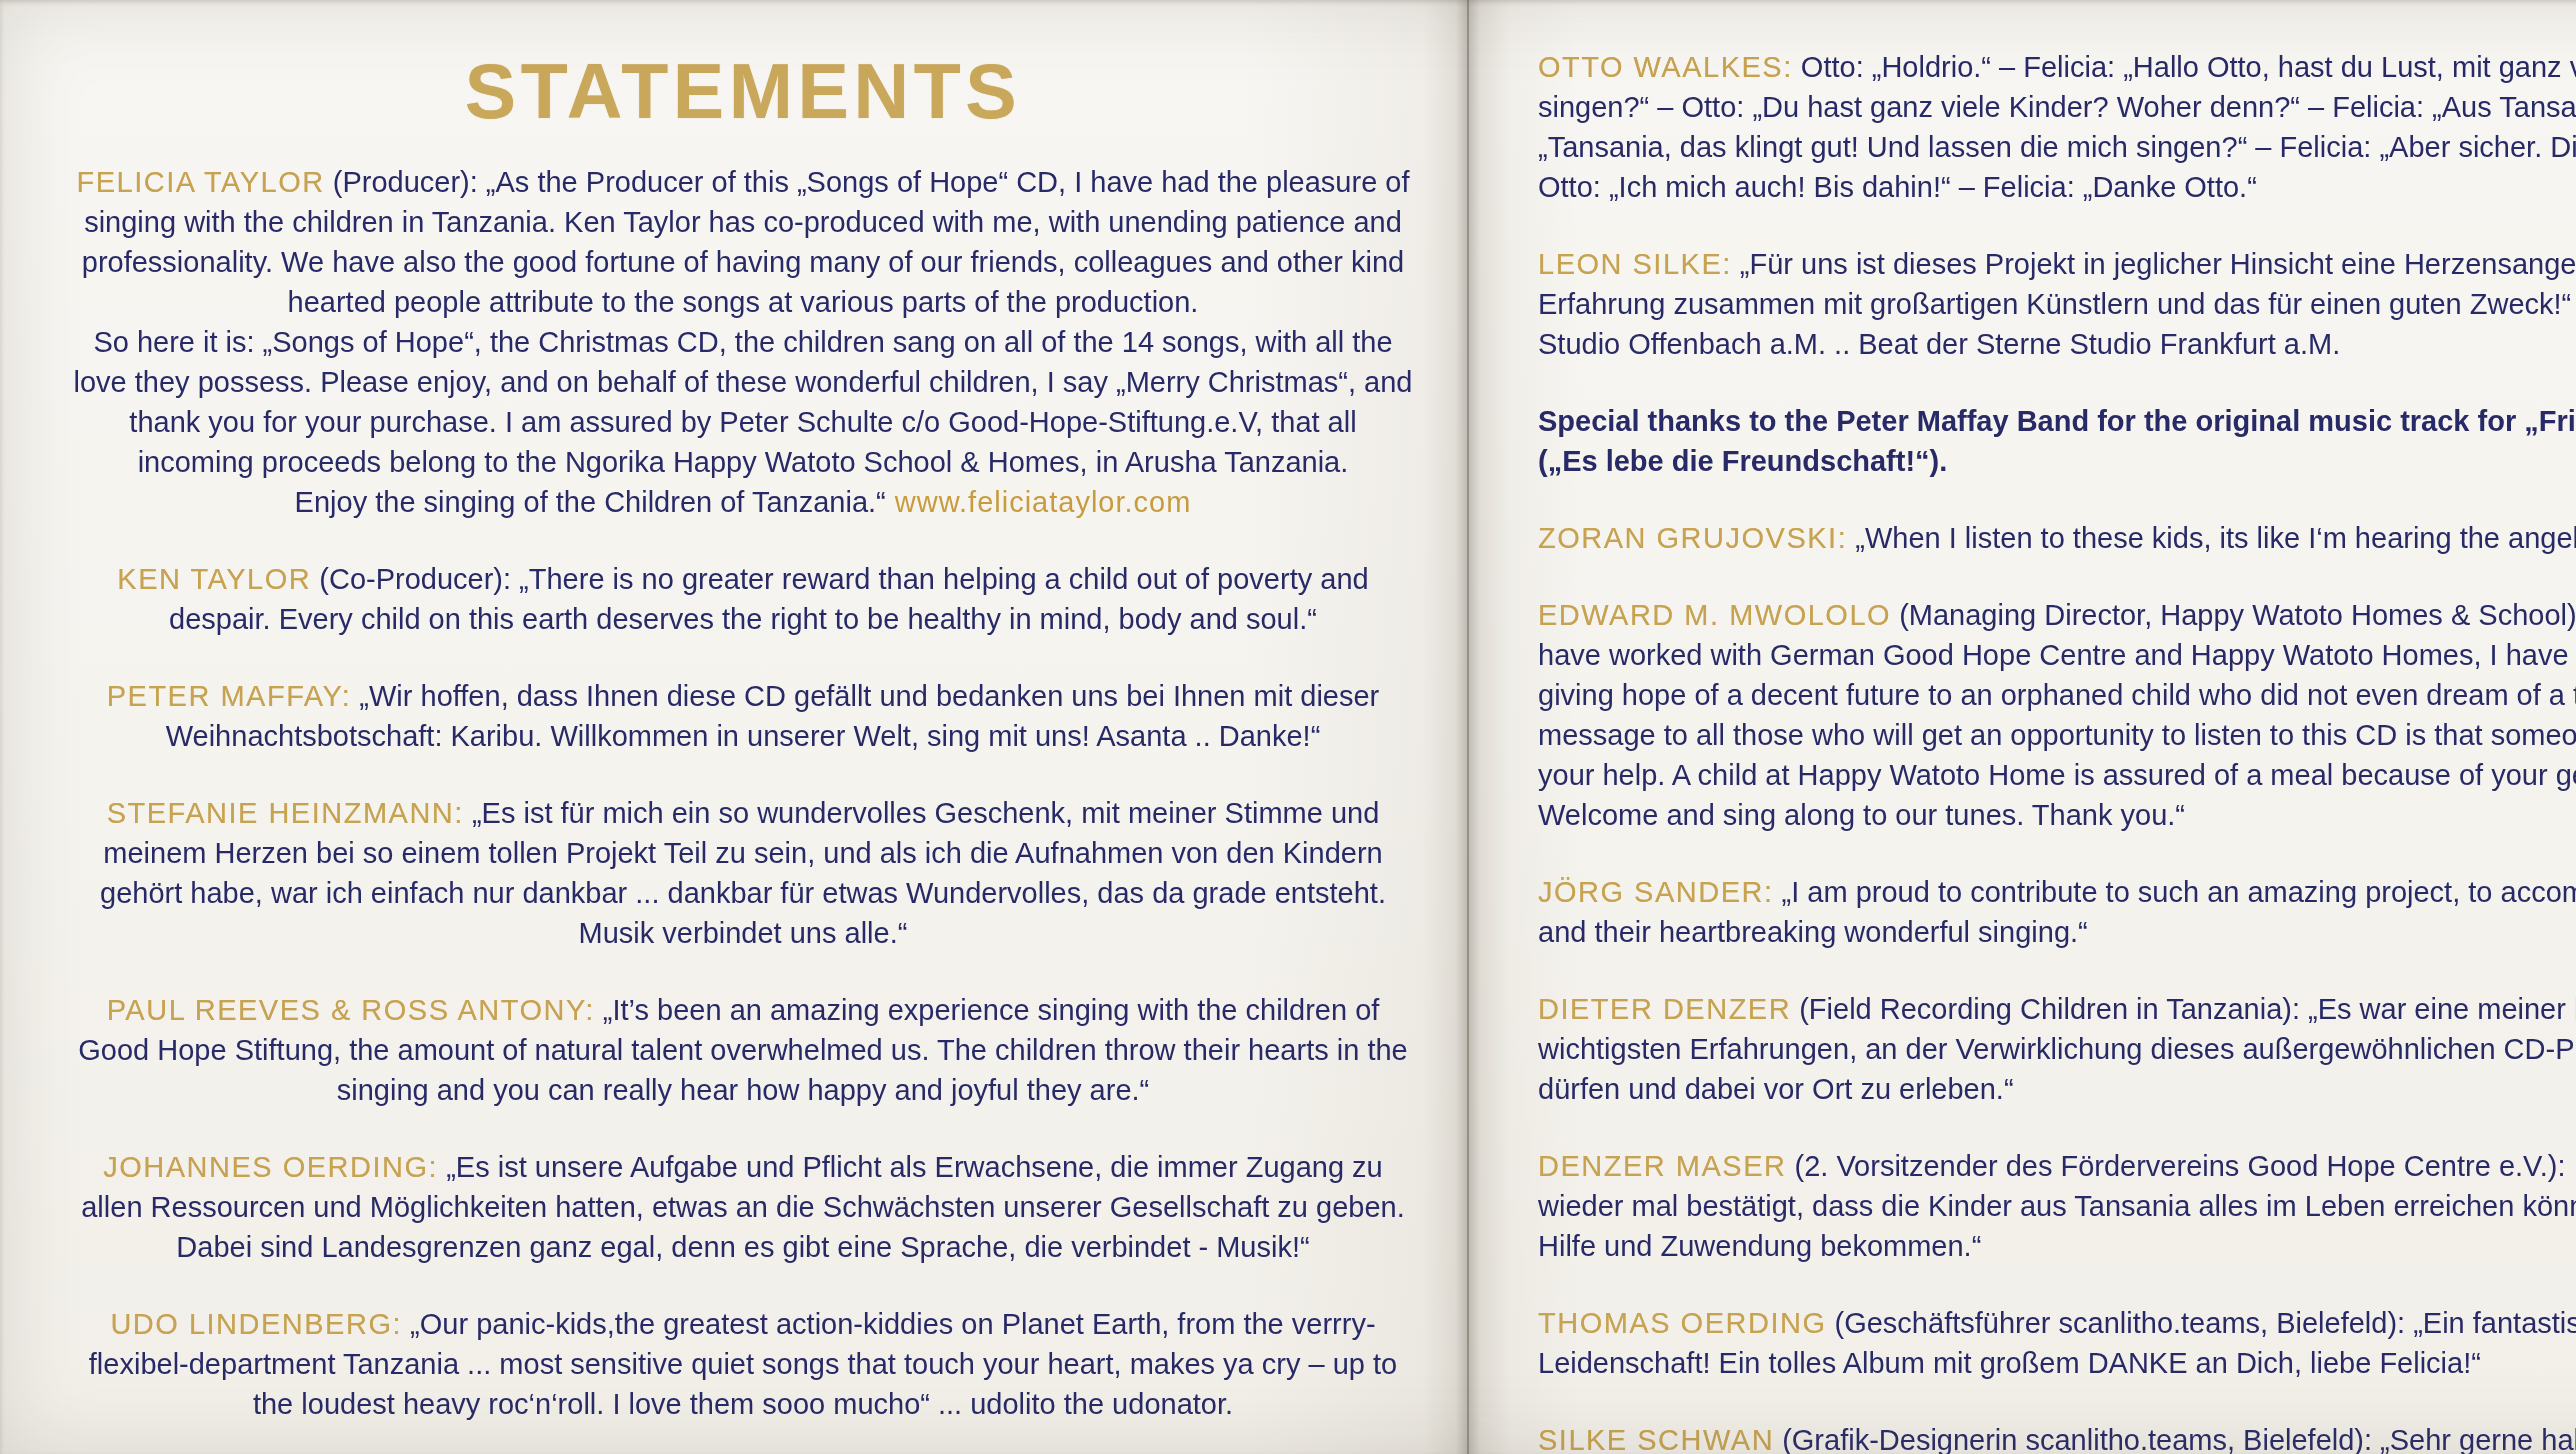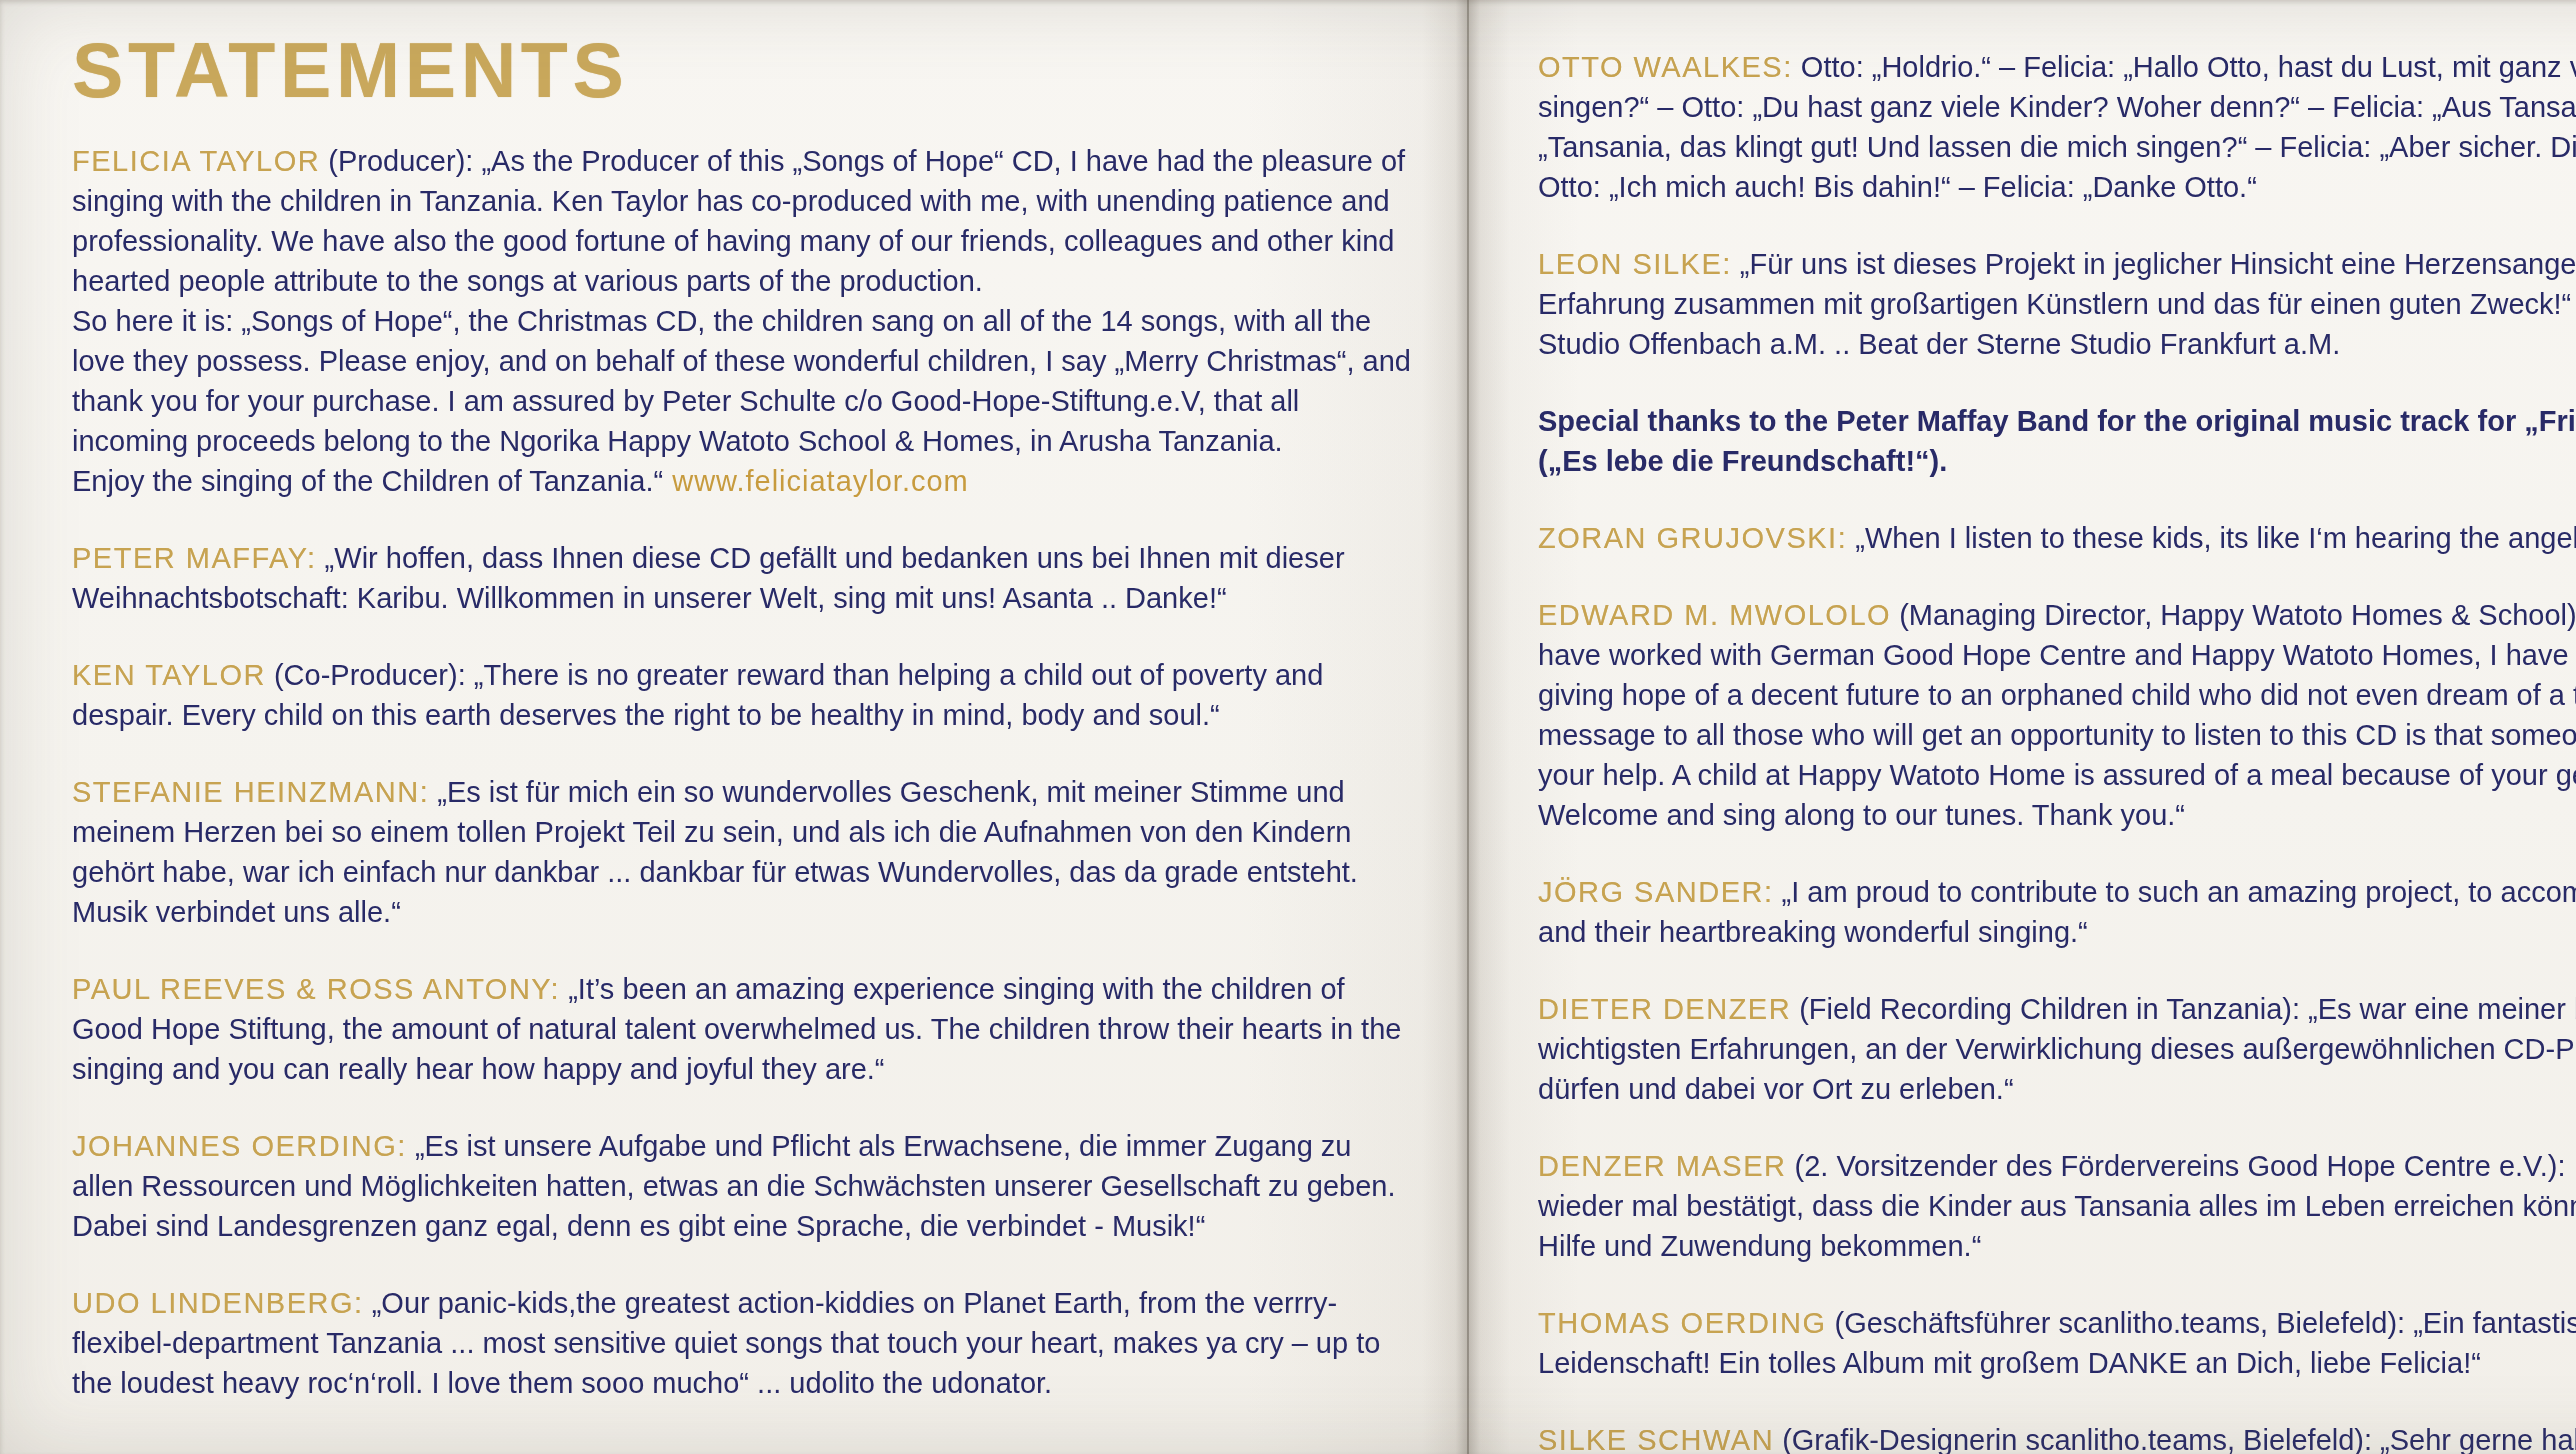--- a/index.html
+++ b/index.html
@@ -20,22 +20,23 @@
     position: absolute; inset: 0;
     box-shadow: inset 0 0 82px rgba(95, 88, 74, 0.18), inset 0 2.1px 5.2px rgba(95,88,74,0.25);
     pointer-events: none;
   }
   .page {
     position: absolute; top: 0; height: 100%;
     box-sizing: border-box;
   }
   .page-left {
     left: 0; width: 1463px;
-    padding: 32px 49px 31px 72px;
+    padding: 53px 49px 31px 72px;
     background: linear-gradient(90deg, rgba(255,255,255,0.0) 85%, rgba(120,108,90,0.07) 100%);
+    text-align: center;
   }
   .page-right {
     left: 1463px; width: 1463px;
     padding: 47px 62px 31px 75px;
     background: linear-gradient(90deg, rgba(120,108,90,0.08) 0%, rgba(255,255,255,0) 8%);
   }
   .gutter {
     position: absolute; top: 0; left: 1422px;
     width: 88px; height: 100%;
     background: linear-gradient(90deg,
@@ -86,22 +87,22 @@
 <body>
 
 <div class="spread">
 
   <section class="page page-left">
     <h1 class="page-title">STATEMENTS</h1>
     <div class="statements">
         <p class="statement"><span class="speaker">FELICIA TAYLOR</span><span class="body"> (Producer): „As the Producer of this „Songs of Hope“ CD, I have had the pleasure of singing with the children in Tanzania. Ken Taylor has co-produced with me, with unending patience and professionality. We have also the good fortune of having many of our friends, colleagues and other kind hearted people attribute to the songs at various parts of the production.
 So here it is: „Songs of Hope“, the Christmas CD, the children sang on all of the 14 songs, with all the love they possess. Please enjoy, and on behalf of these wonderful children, I say „Merry Christmas“, and thank you for your purchase. I am assured by Peter Schulte c/o Good-Hope-Stiftung.e.V, that all incoming proceeds belong to the Ngorika Happy Watoto School &amp; Homes, in Arusha Tanzania.
 Enjoy the singing of the Children of Tanzania.“</span><span class="weblink"> www.feliciataylor.com</span></p>
+        <p class="statement"><span class="speaker">KEN TAYLOR</span><span class="body"> (Co-Producer): „There is no greater reward than helping a child out of poverty and despair. Every child on this earth deserves the right to be healthy in mind, body and soul.“</span></p>
         <p class="statement"><span class="speaker">PETER MAFFAY:</span><span class="body"> „Wir hoffen, dass Ihnen diese CD gefällt und bedanken uns bei Ihnen mit dieser Weihnachtsbotschaft: Karibu. Willkommen in unserer Welt, sing mit uns! Asanta .. Danke!“</span></p>
-        <p class="statement"><span class="speaker">KEN TAYLOR</span><span class="body"> (Co-Producer): „There is no greater reward than helping a child out of poverty and despair. Every child on this earth deserves the right to be healthy in mind, body and soul.“</span></p>
         <p class="statement"><span class="speaker">STEFANIE HEINZMANN:</span><span class="body"> „Es ist für mich ein so wundervolles Geschenk, mit meiner Stimme und meinem Herzen bei so einem tollen Projekt Teil zu sein, und als ich die Aufnahmen von den Kindern gehört habe, war ich einfach nur dankbar ... dankbar für etwas Wundervolles, das da grade entsteht. Musik verbindet uns alle.“</span></p>
         <p class="statement"><span class="speaker">PAUL REEVES &amp; ROSS ANTONY:</span><span class="body"> „It’s been an amazing experience singing with the children of Good Hope Stiftung, the amount of natural talent overwhelmed us. The children throw their hearts in the singing and you can really hear how happy and joyful they are.“</span></p>
         <p class="statement"><span class="speaker">JOHANNES OERDING:</span><span class="body"> „Es ist unsere Aufgabe und Pflicht als Erwachsene, die immer Zugang zu allen Ressourcen und Möglichkeiten hatten, etwas an die Schwächsten unserer Gesellschaft zu geben. Dabei sind Landesgrenzen ganz egal, denn es gibt eine Sprache, die verbindet - Musik!“</span></p>
         <p class="statement"><span class="speaker">UDO LINDENBERG:</span><span class="body"> „Our panic-kids,the greatest action-kiddies on Planet Earth, from the verrry-flexibel-department Tanzania ... most sensitive quiet songs that touch your heart, makes ya cry – up to the loudest heavy roc‘n‘roll. I love them sooo mucho“ ... udolito the udonator.</span></p>
       </div>
   </section>
 
   <div class="gutter"></div>
 
   <section class="page page-right">

